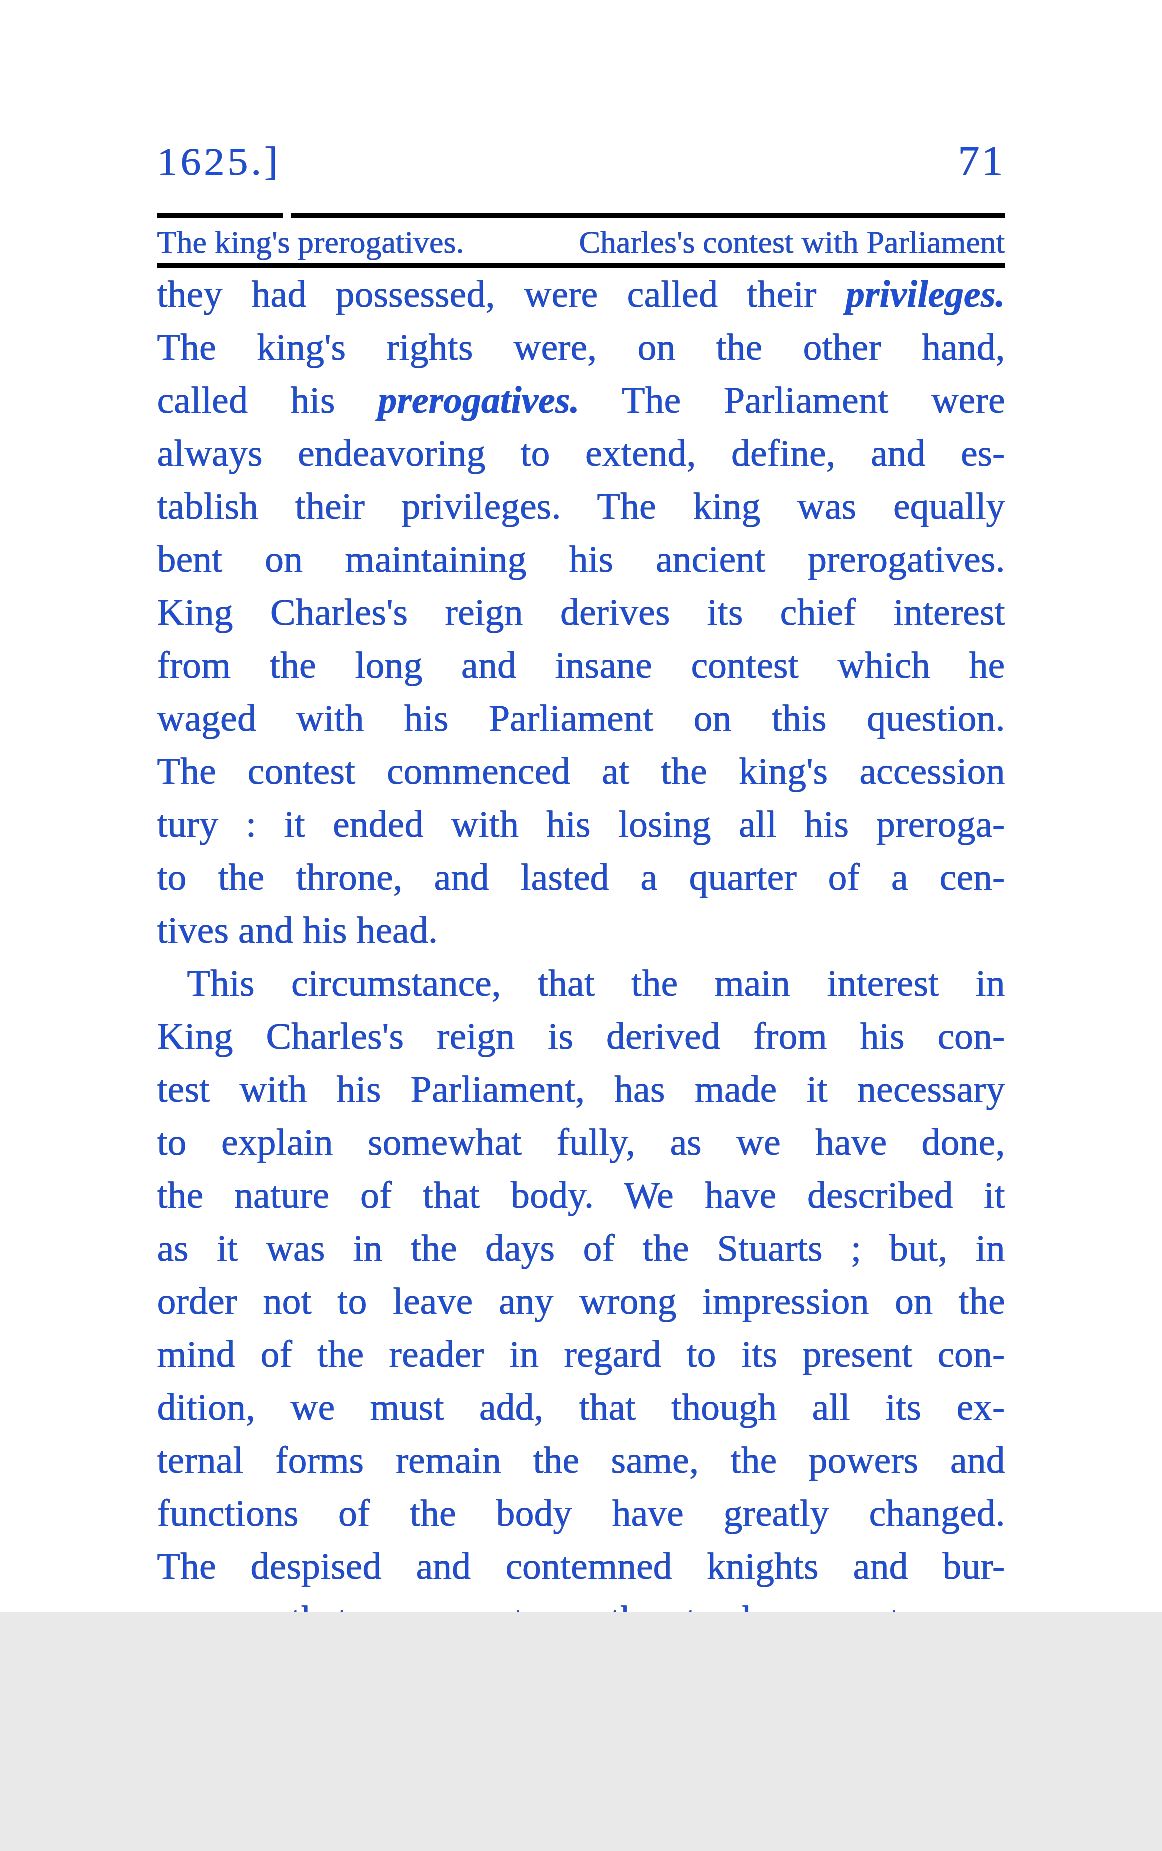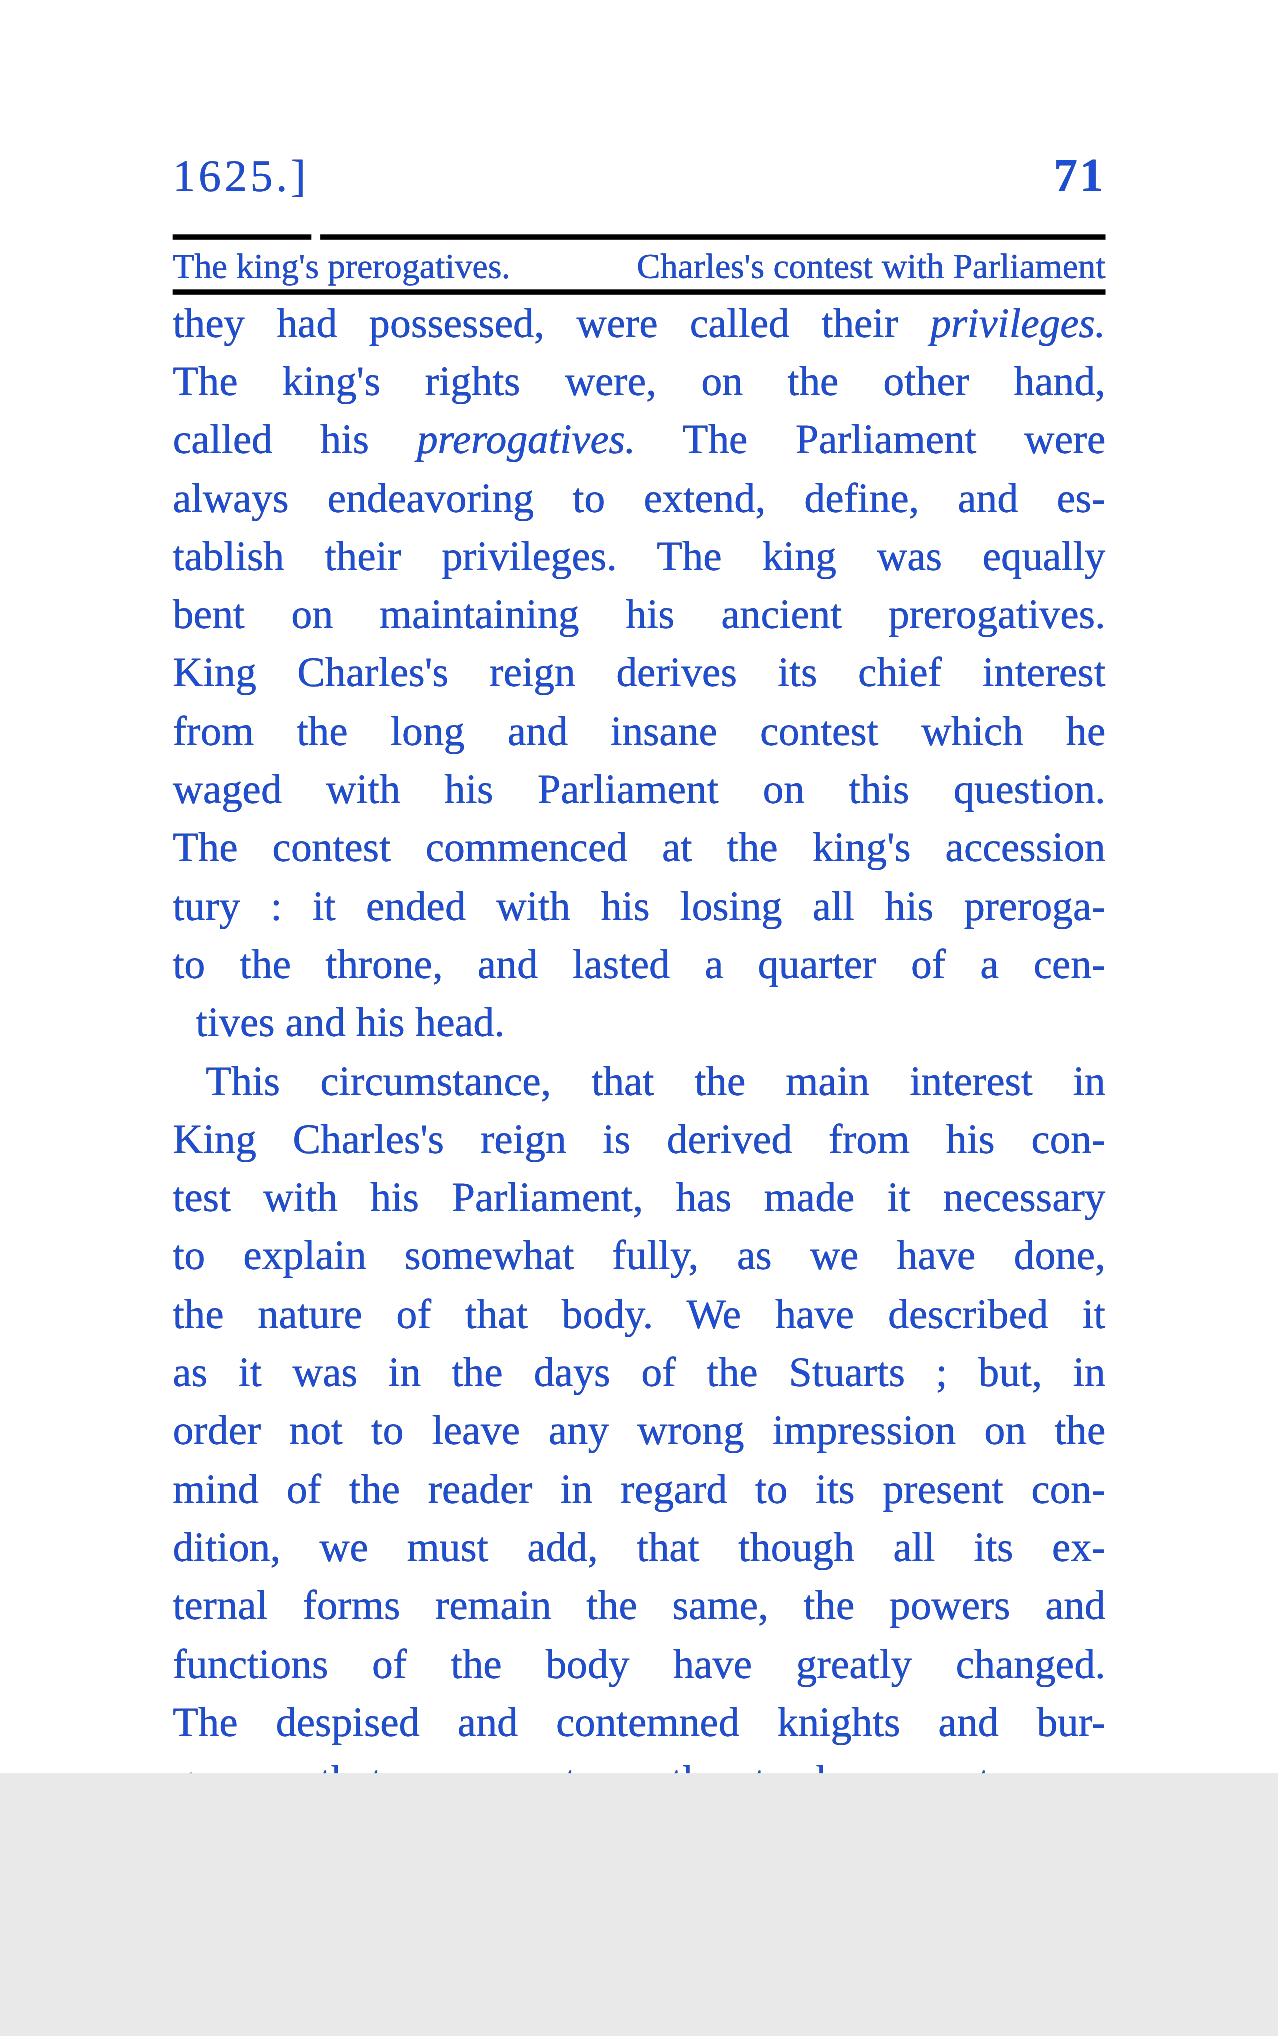--- a/index.html
+++ b/index.html
@@ -14,21 +14,21 @@
     text-shadow: 0 0 0.6px #000;
   }
   .pagehead {
     position: absolute;
     left: 157px; top: 136px; width: 848px;
     display: flex; justify-content: space-between; align-items: baseline;
     font-size: 41px;
   }
   .year { letter-spacing: 3px; }
   .title { font-variant: small-caps; letter-spacing: 7px; white-space: nowrap; }
-  .pagenum { font-size: 43px; font-weight: bold; letter-spacing: 2px; }
+  .pagenum { font-size: 43px; font-weight: normal; letter-spacing: 2px; }
   .rule-top {
     position: absolute; left: 157px; top: 213px; width: 848px; height: 5px;
     display: flex; gap: 8px;
   }
   .rule-top .seg-left { width: 126px; background: #000; }
   .rule-top .seg-right { flex: 1; background: #000; }
   .running {
     position: absolute; left: 157px; top: 224px; width: 848px;
     display: flex; justify-content: space-between; align-items: baseline;
     font-size: 32px;
@@ -39,23 +39,23 @@
   }
   .bodytext {
     position: absolute; left: 157px; top: 268px; width: 848px;
     font-size: 38px; line-height: 53px;
   }
   .line {
     height: 53px; overflow: hidden;
     text-align: justify;
     text-align-last: justify;
   }
-  .line.pend { text-align-last: left; margin-left: 21px; }
+  .line.pend { text-align-last: left; }
   .line.indent { text-indent: 30px; }
-  .it { font-style: italic; }
+  .it { font-style: italic; font-weight: bold; }
 </style>
 </head>
 <body>
 
 <div class="page">
 
   <header class="pagehead">
     <span class="year">1625.]</span>
     <span class="pagenum">71</span>
   </header>

